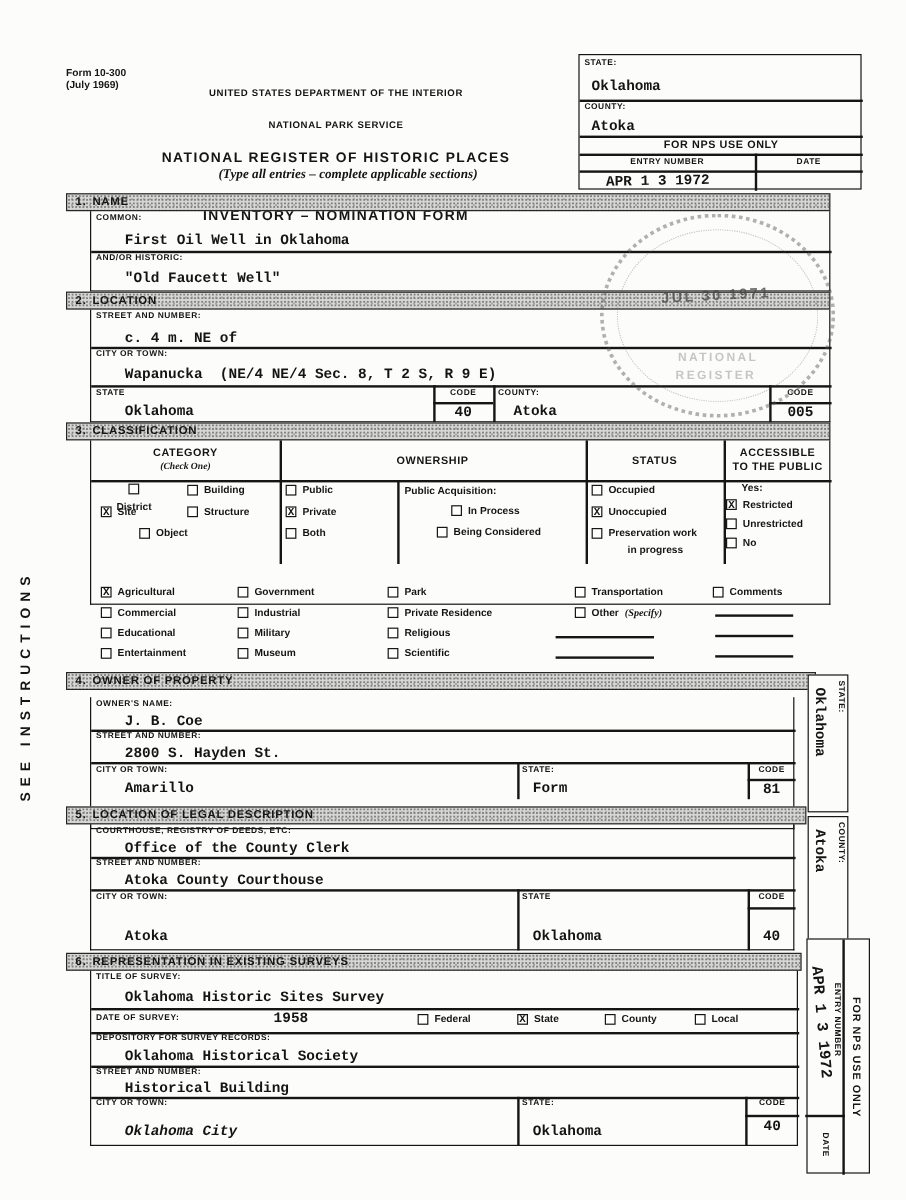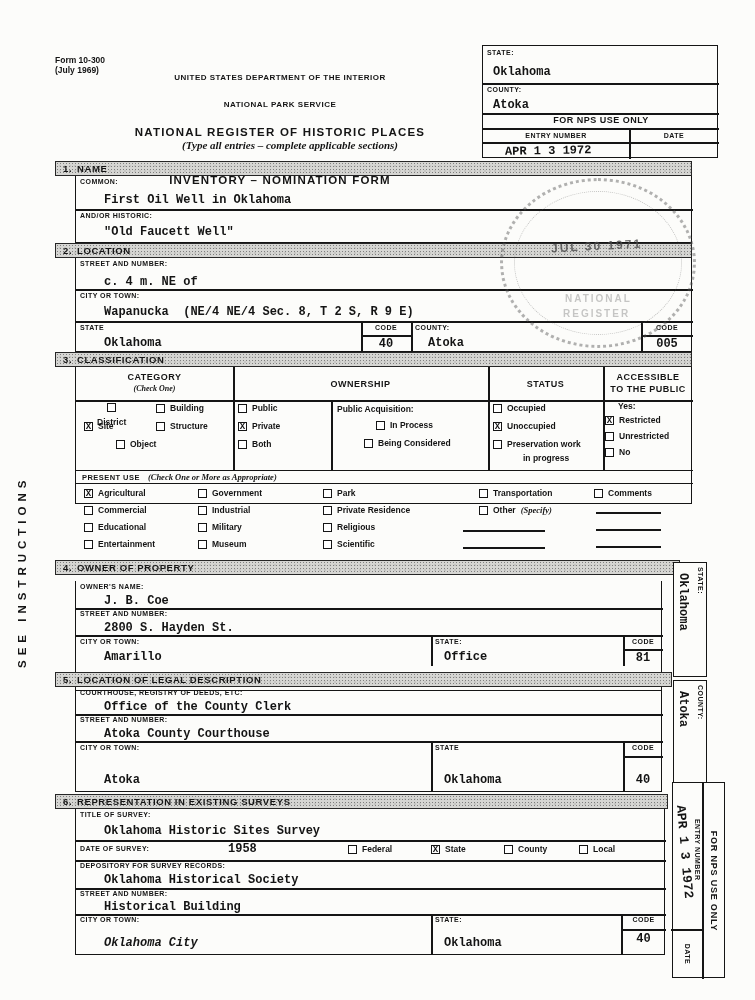--- a/index.html
+++ b/index.html
@@ -194,24 +194,20 @@
     </div>
     <div class="abs cbitem" style="left:529px;top:64px;">
       <span class="cb"></span>
       <span class="cbl">Unrestricted</span>
     </div>
     <div class="abs cbitem" style="left:529px;top:80px;">
       <span class="cb"></span>
       <span class="cbl">No</span>
     </div>
 
-    <div class="abs" style="left:0;top:103px;width:617px;height:14px;border-top:1.5px solid #151515;border-bottom:1.5px solid #151515;display:flex;align-items:center;">
-      <span class="lbl" style="padding-left:6px;font-size:7.5px;">PRESENT USE</span>
-      <span class="it" style="margin-left:8px;font-size:8.5px;">(Check One or More as Appropriate)</span>
-    </div>
 
     <div class="abs cbitem" style="left:8px;top:121px;">
       <span class="cb">X</span>
       <span class="cbl">Agricultural</span>
     </div>
     <div class="abs cbitem" style="left:8px;top:138px;">
       <span class="cb"></span>
       <span class="cbl">Commercial</span>
     </div>
     <div class="abs cbitem" style="left:8px;top:155px;">
@@ -282,21 +278,21 @@
     <div class="abs lbl" style="left:4px;top:2px;">OWNER'S NAME:</div>
     <div class="abs typed" style="left:28px;top:13px;">J. B. Coe</div>
     <div class="abs hline" style="left:0;top:27px;width:587px;"></div>
     <div class="abs lbl" style="left:4px;top:29px;">STREET AND NUMBER:</div>
     <div class="abs typed" style="left:28px;top:40px;">2800 S. Hayden St.</div>
     <div class="abs hline" style="left:0;top:54px;width:587px;"></div>
     <div class="abs lbl" style="left:4px;top:57px;">CITY OR TOWN:</div>
     <div class="abs typed" style="left:28px;top:69px;">Amarillo</div>
     <div class="abs vline" style="left:355px;top:54px;height:31px;"></div>
     <div class="abs lbl" style="left:359px;top:57px;">STATE:</div>
-    <div class="abs typed" style="left:368px;top:69px;">Office</div>
+    <div class="abs typed" style="left:368px;top:69px;">Form</div>
     <div class="abs vline" style="left:547px;top:54px;height:31px;"></div>
     <div class="abs lbl" style="left:547px;top:57px;width:40px;text-align:center;">CODE</div>
     <div class="abs hline" style="left:547px;top:68px;width:40px;"></div>
     <div class="abs typed" style="left:547px;top:70px;width:40px;text-align:center;">81</div>
   </div>
 
   <div class="abs bar" style="left:55px;top:672px;width:617px;height:15px;">
     <span class="num">5.</span>
     <span>LOCATION OF LEGAL DESCRIPTION</span>
   </div>

